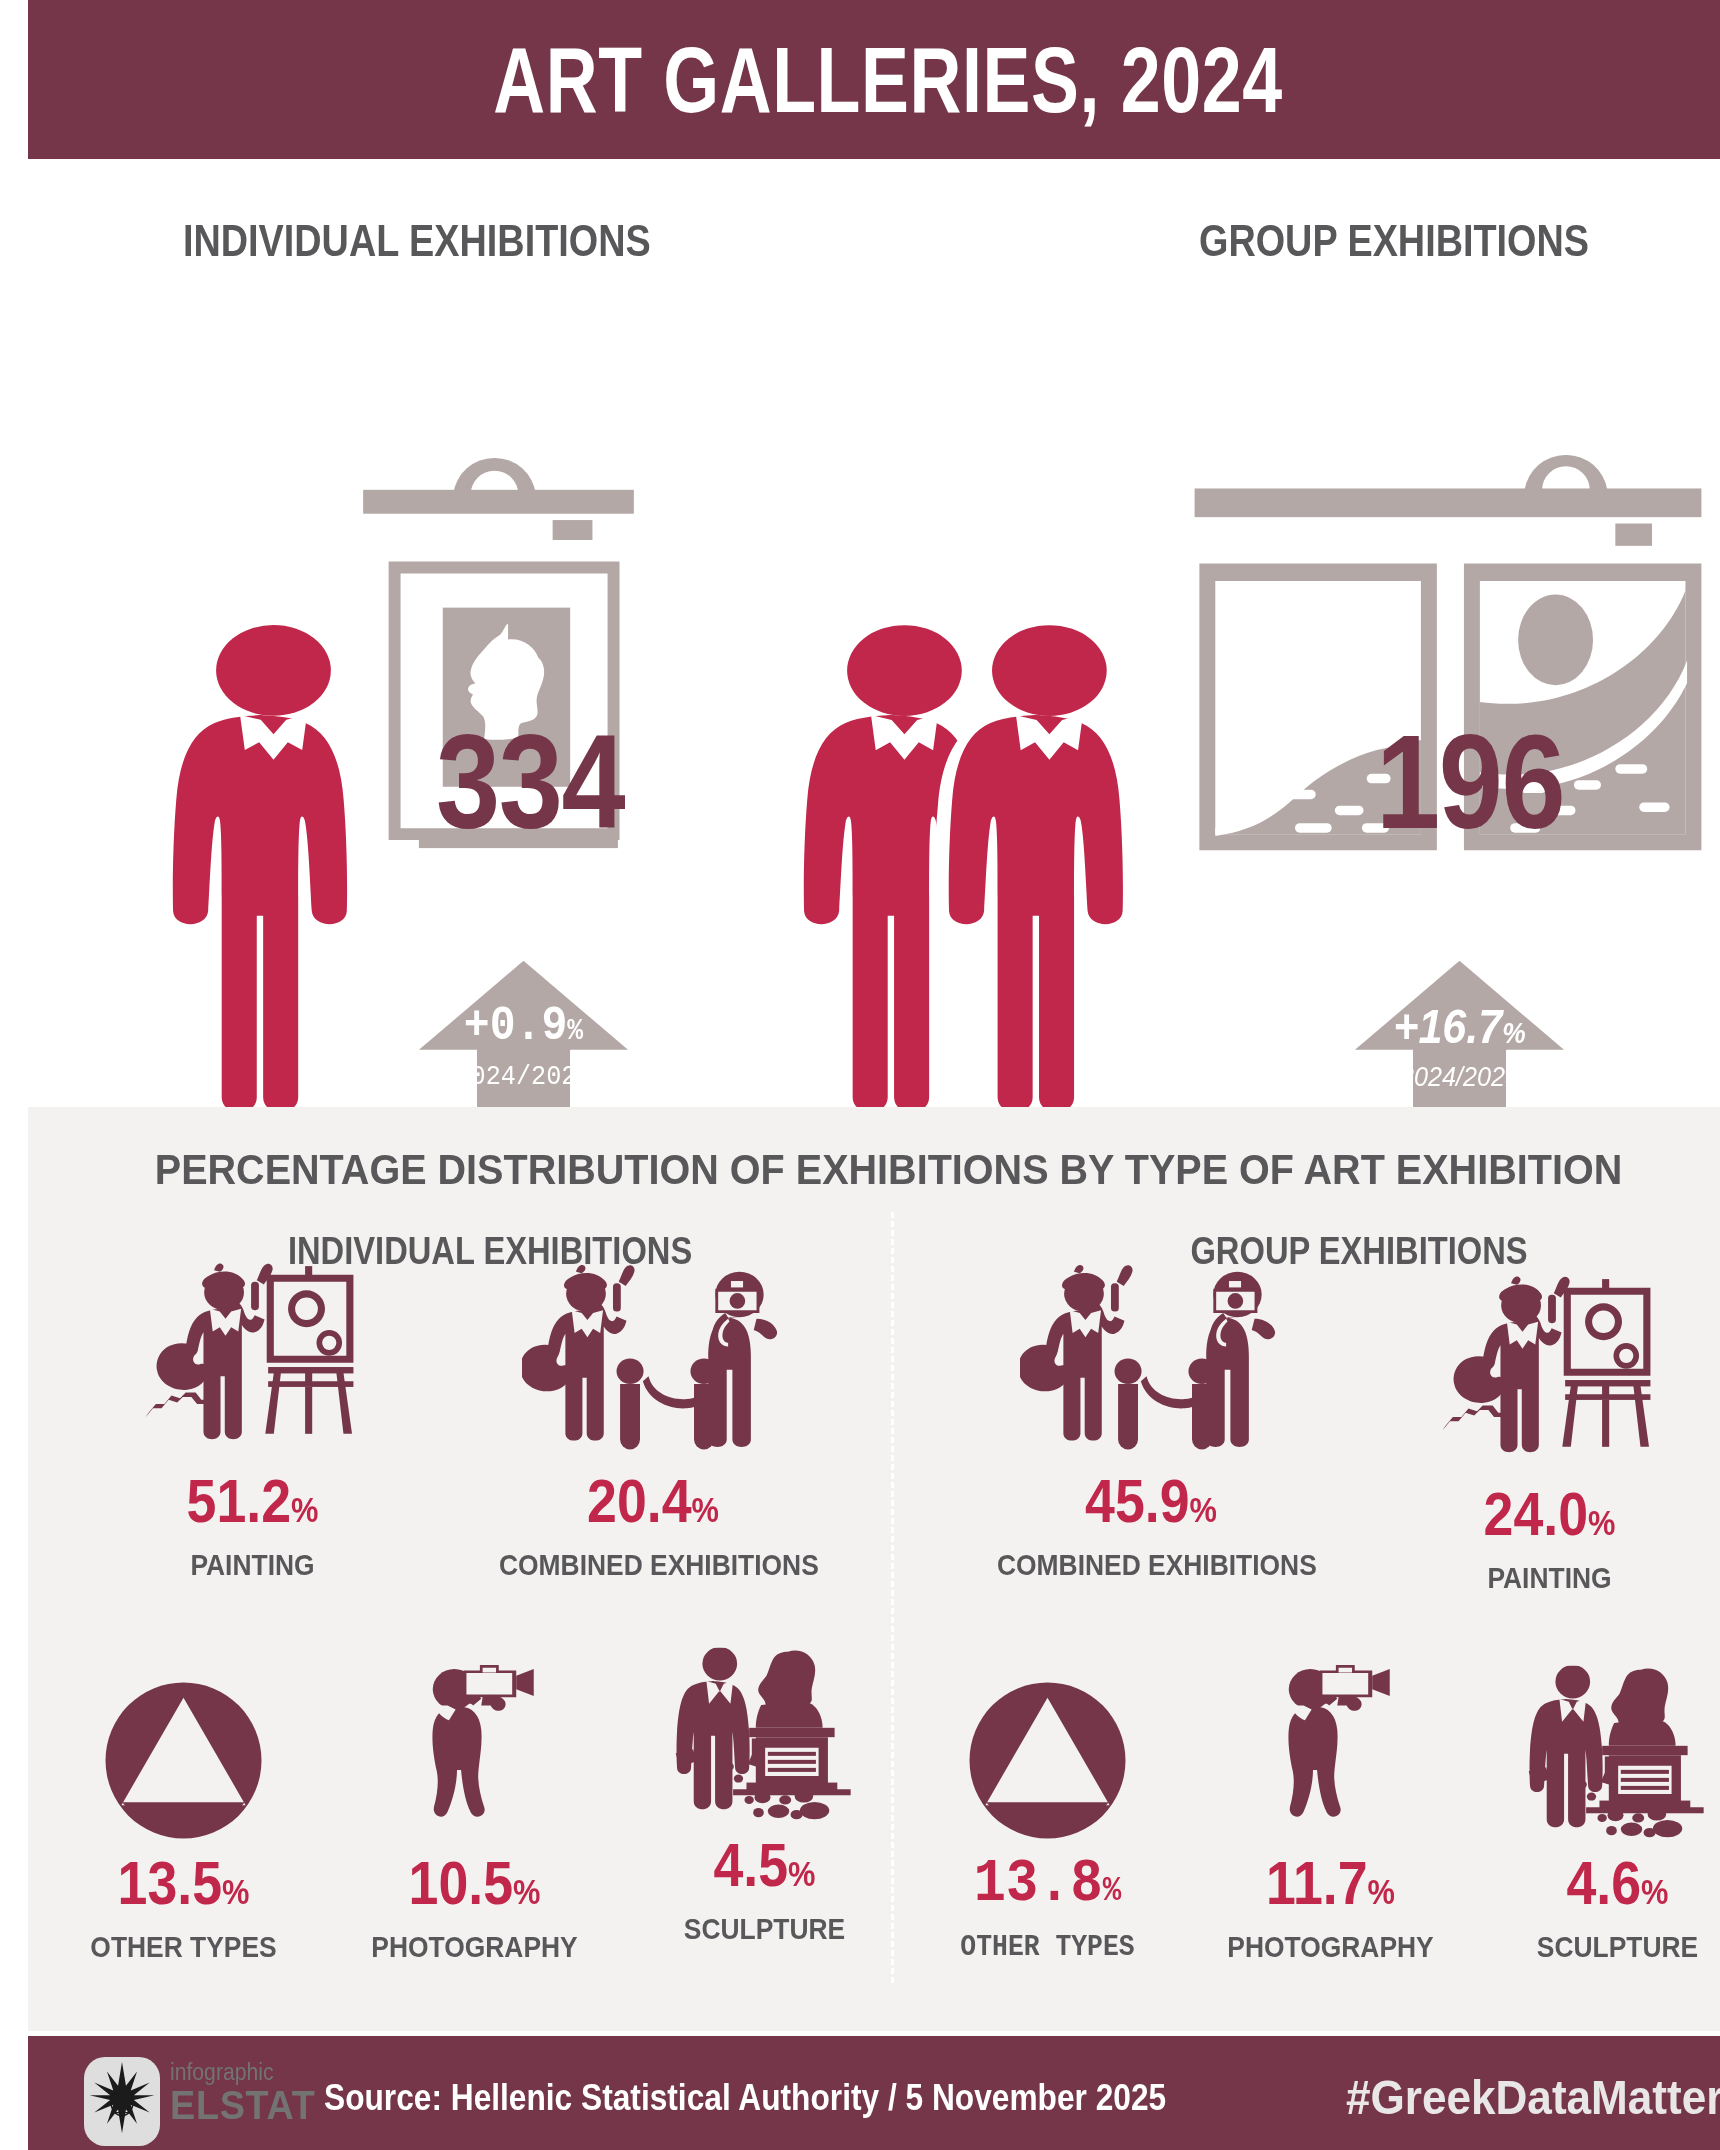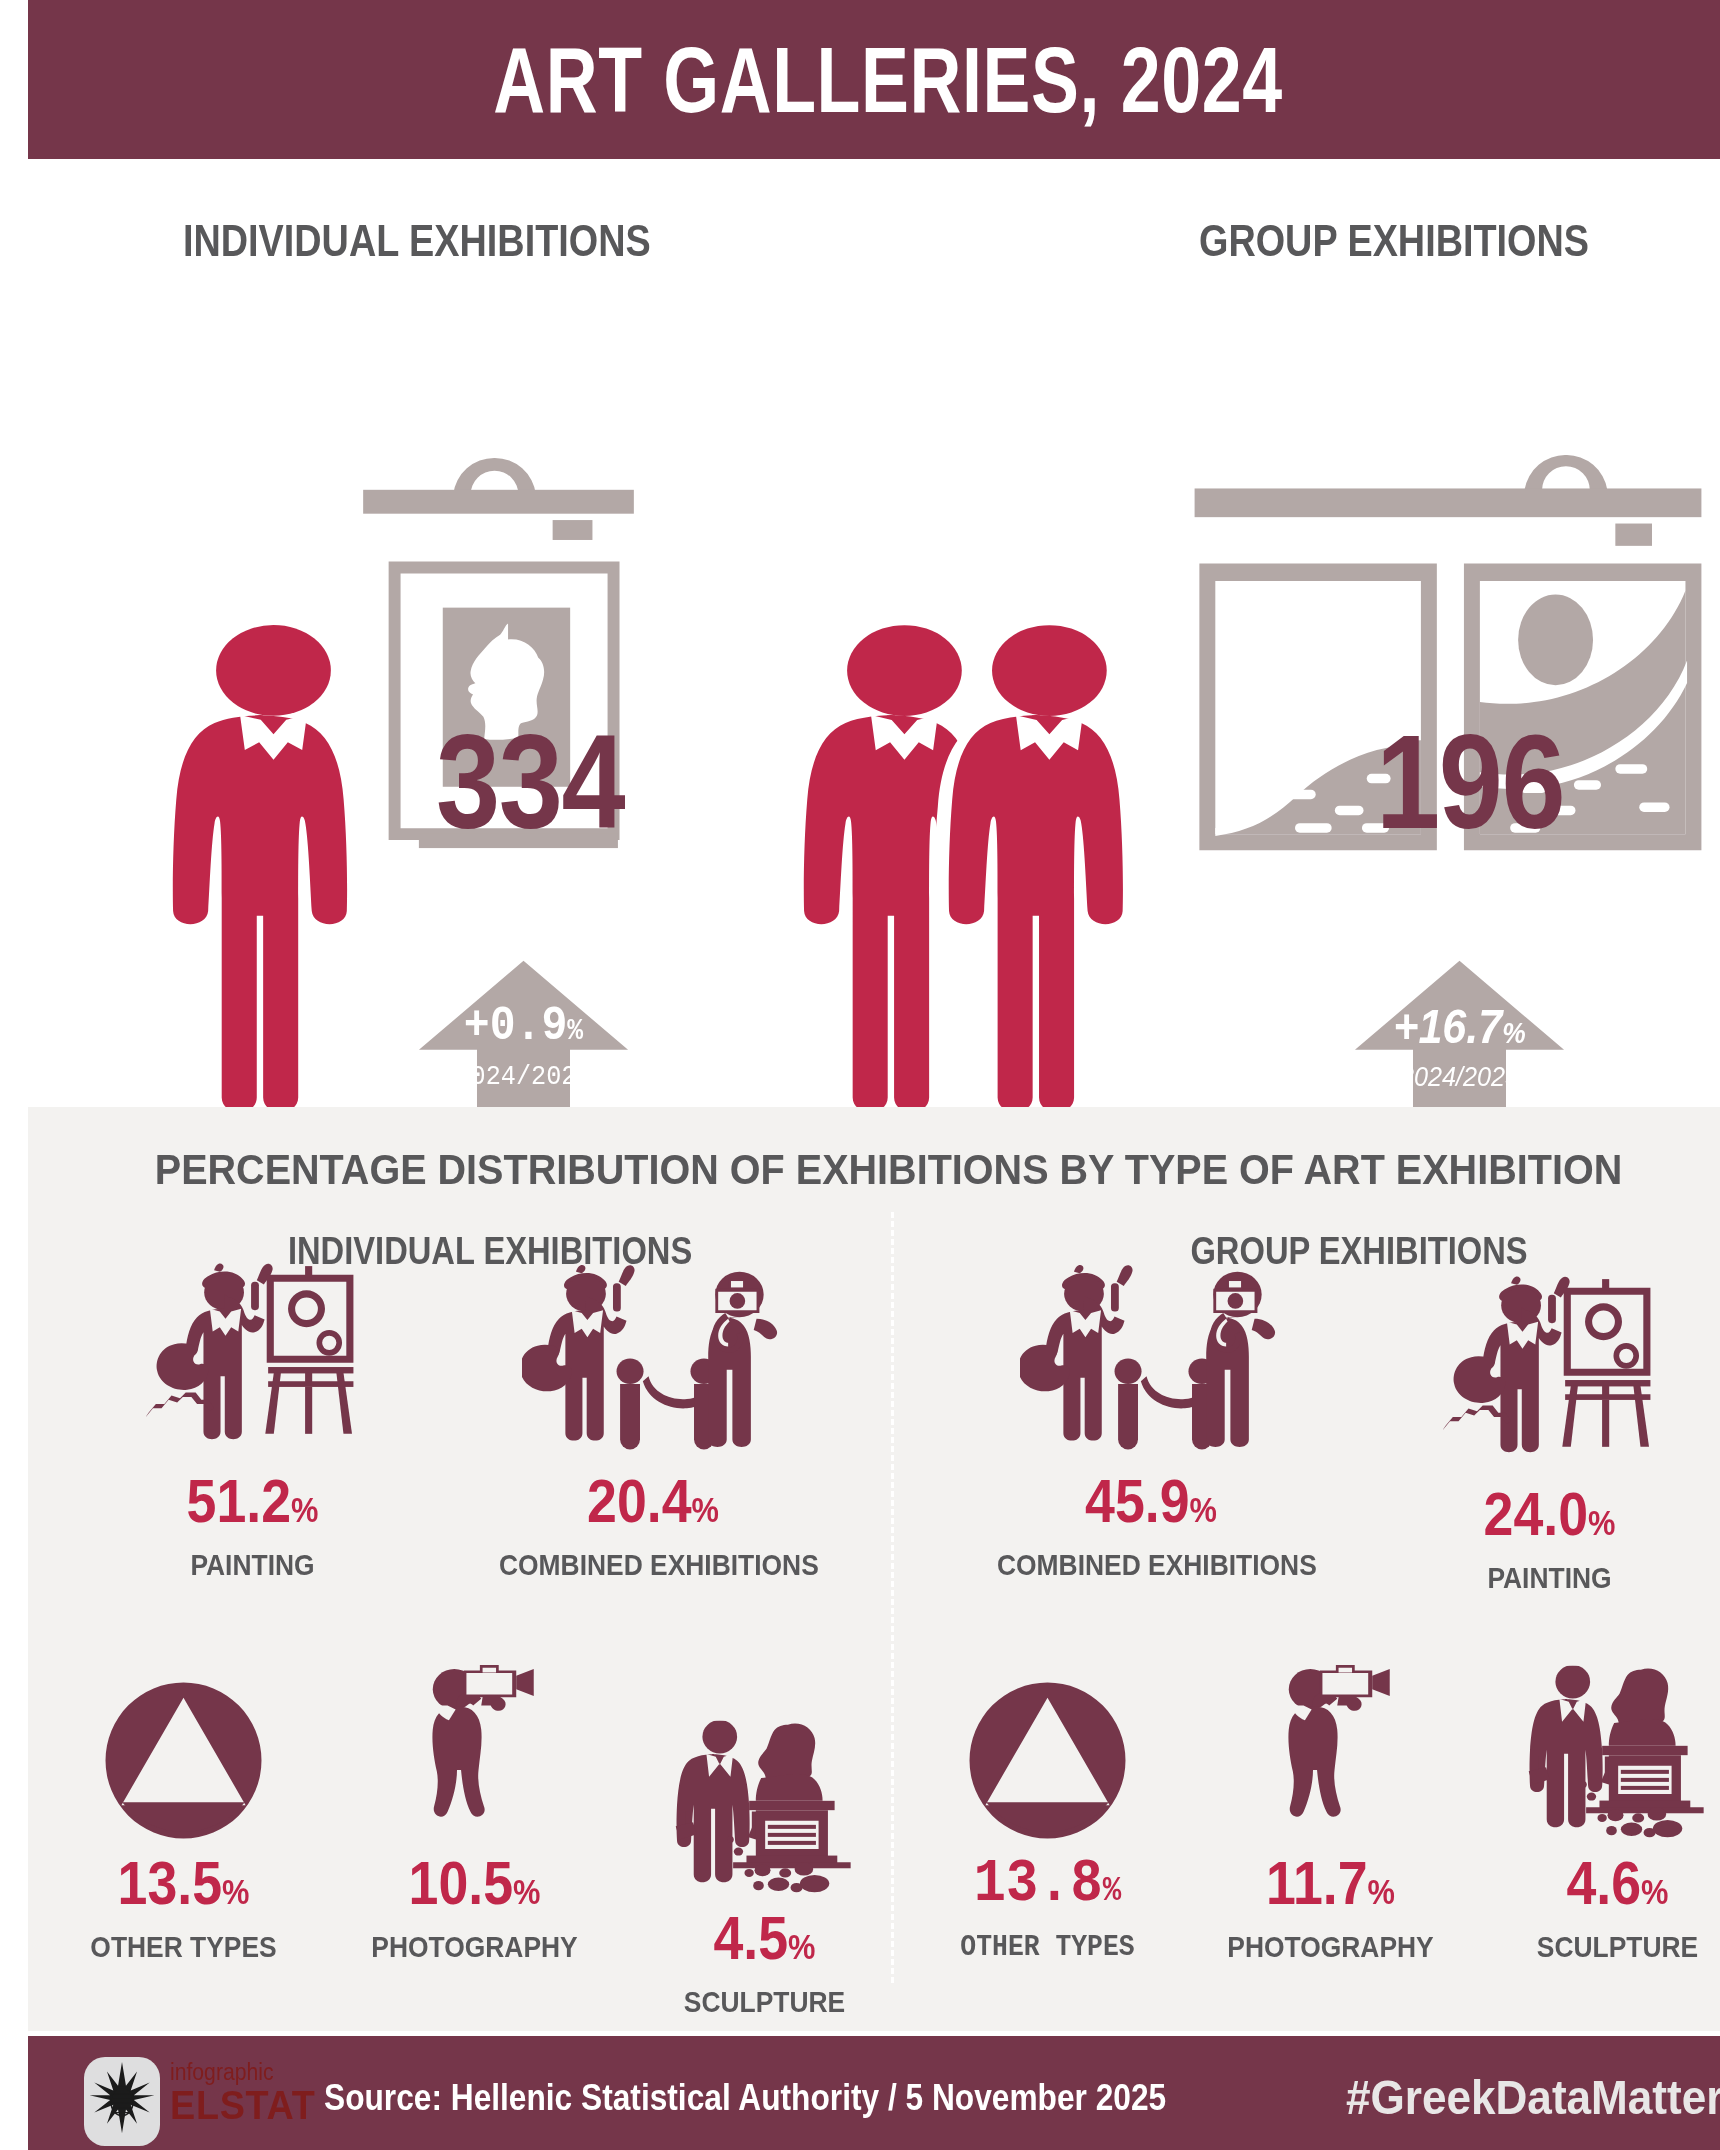--- a/index.html
+++ b/index.html
@@ -128,21 +128,21 @@
   }
   .footer-sep {
     position: absolute; left: 0; top: 2031px; width: 1721px; height: 4.8px;
     background: #ffffff;
   }
   .logo-plate {
     position: absolute; left: 56px; top: 2057px; width: 76px; height: 89px;
     background: #dededf; border-radius: 21px;
   }
   .logo-text {
-    position: absolute; left: 142px; top: 2061px; color: #7f1d1d; text-align: left;
+    position: absolute; left: 142px; top: 2061px; color: #737373; text-align: left;
   }
   .logo-text .l1 { font-size: 23px; font-weight: normal; line-height: 1; transform: scaleX(0.92); transform-origin: left; display:block;}
   .logo-text .l2 { font-size: 41px; font-weight: bold; line-height: 1.05; letter-spacing: 0.8px; transform: scaleX(0.92); transform-origin: left; display:block;}
   .footer-source {
     position: absolute; left: 296px; top: 2077px;
     color: #ffffff; font-size: 36px; font-weight: bold;
     white-space: nowrap; transform: scaleX(0.88); transform-origin: left center;
   }
   .footer-tag {
     position: absolute; right: 25.5px; top: 2069px;
@@ -535,21 +535,21 @@
   <div class="item" style="left:315px; top:1665px; width:263px;">
     <div class="icon-box" style="height:175px">
       <svg width="151" height="175" viewBox="0 0 200 260">
           <use href="#sym-photographer"></use>
         </svg>
     </div>
     <div class="pct"><span>10.5</span><span class="sym">%</span></div>
     <div class="cap">PHOTOGRAPHY</div>
   </div>
 
-  <div class="item" style="left:605px; top:1720px; width:263px;">
+  <div class="item" style="left:605px; top:1647px; width:263px;">
     <div class="icon-box" style="height:175px">
       <svg width="207" height="175" viewBox="0 0 310 260">
           <use href="#sym-sculptor"></use>
         </svg>
     </div>
     <div class="pct"><span>4.5</span><span class="sym">%</span></div>
     <div class="cap">SCULPTURE</div>
   </div>
 
   <div class="item" style="left:892px; top:1673px; width:255px;font-family:Liberation Mono, monospace;">

